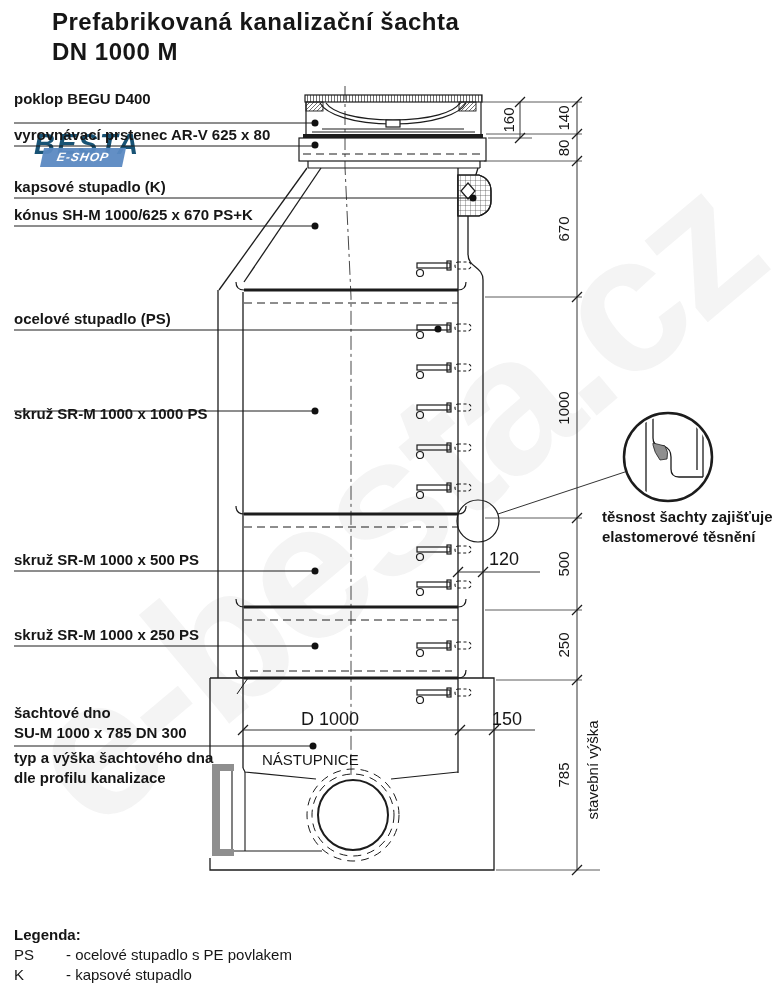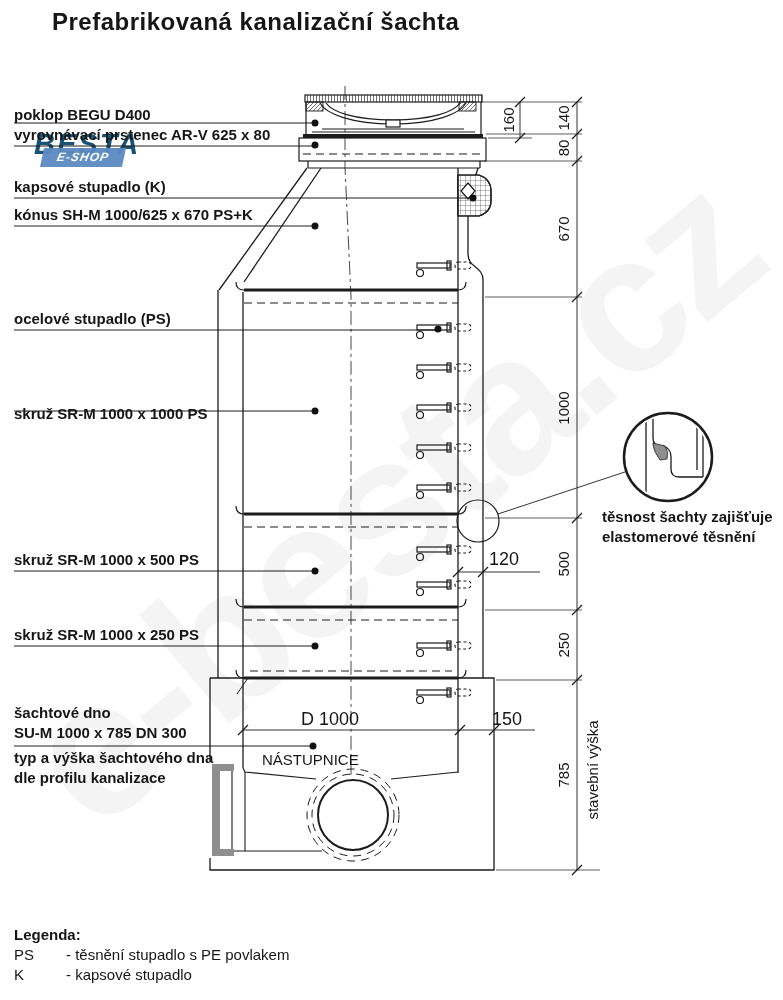--- a/index.html
+++ b/index.html
@@ -207,22 +207,23 @@
         <circle cx="315" cy="226" r="3.5"></circle>
       <circle cx="438" cy="329" r="3.5"></circle>
         <circle cx="315" cy="411" r="3.5"></circle>
       <circle cx="315" cy="571" r="3.5"></circle>
         <circle cx="315" cy="646" r="3.5"></circle>
       <circle cx="313" cy="746" r="3.5"></circle>
     </g>
   </svg>
 
   <div class="title" style="top:8px">Prefabrikovaná kanalizační šachta</div>
-
-  <div class="lbl" style="top:106px">poklop BEGU D400</div>
+  <div class="title" style="top:38px">DN 1000 M</div>
+
+  <div class="lbl" style="top:90px">poklop BEGU D400</div>
   <div class="lbl" style="top:126px">vyrovnávací prstenec AR-V 625 x 80</div>
   <div class="lbl" style="top:178px">kapsové stupadlo (K)</div>
   <div class="lbl" style="top:206px">kónus SH-M 1000/625 x 670 PS+K</div>
   <div class="lbl" style="top:310px">ocelové stupadlo (PS)</div>
   <div class="lbl" style="top:405px">skruž SR-M 1000 x 1000 PS</div>
   <div class="lbl" style="top:551px">skruž SR-M 1000 x 500 PS</div>
   <div class="lbl" style="top:626px">skruž SR-M 1000 x 250 PS</div>
   <div class="lbl" style="top:704px">šachtové dno</div>
   <div class="lbl" style="top:724px">SU-M 1000 x 785 DN 300</div>
   <div class="lbl" style="top:749px">typ a výška šachtového dna</div>
@@ -240,17 +241,17 @@
   <div class="dimh" style="left:504px;top:559px">120</div>
   <div class="dimh" style="left:507px;top:719px">150</div>
   <div class="dimh" style="left:330px;top:719px">D 1000</div>
 
   <div class="ann" style="left:252px;top:751px">NÁSTUPNICE</div>
   <div class="seal-txt" style="left:602px;top:508px">těsnost šachty zajišťuje</div>
   <div class="seal-txt" style="left:602px;top:528px">elastomerové těsnění</div>
 
   <div class="legend-h" style="top:926px">Legenda:</div>
   <div class="legend-k" style="top:946px">PS</div>
-  <div class="legend-d" style="top:946px">- těsnění stupadlo s PE povlakem</div>
+  <div class="legend-d" style="top:946px">- ocelové stupadlo s PE povlakem</div>
   <div class="legend-k" style="top:966px">K</div>
   <div class="legend-d" style="top:966px">- kapsové stupadlo</div>
 
 </div>
 
 </body></html>

